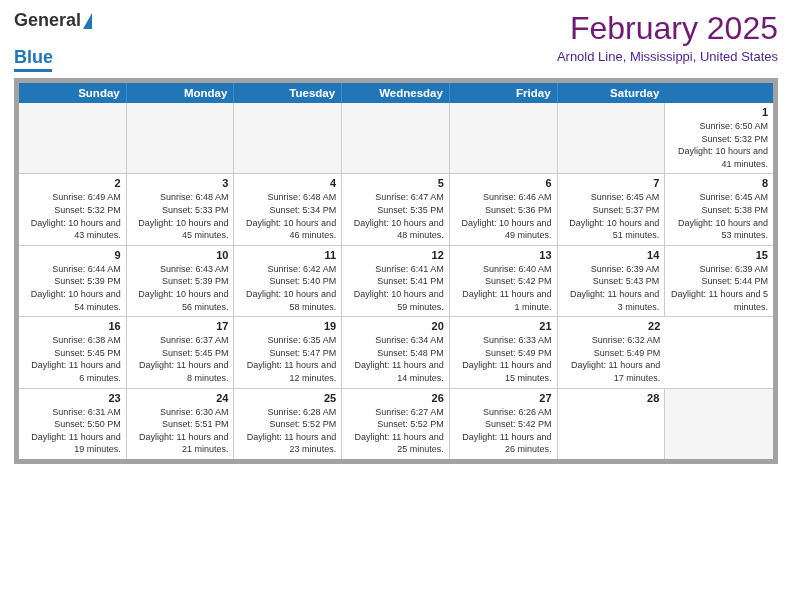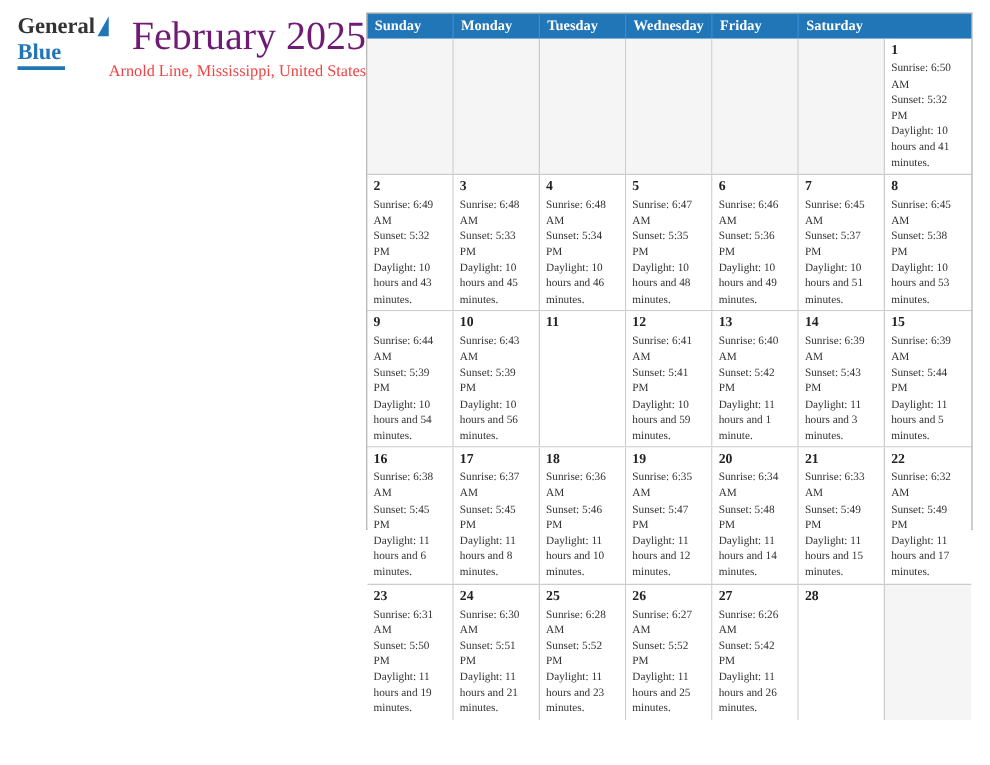--- a/index.html
+++ b/index.html
@@ -7,61 +7,61 @@
       font-family: Arial, sans-serif;
       background: #fff;
       width: 792px;
       height: 612px;
       overflow: hidden;
     }
     .page {
       width: 792px;
       height: 430px;
       display: flex;
-      flex-direction: row;
+      flex-direction: column;
       padding: 10px 14px 6px 14px;
-      font-family: Liberation Serif, serif;
     }
     .header {
       display: flex;
       justify-content: space-between;
       align-items: flex-start;
       margin-bottom: 6px;
     }
     .logo {
       display: flex;
       flex-direction: column;
       align-items: flex-start;
     }
     .logo-general { color: #333; }
-    .logo-blue { color: #2176b8; }
+    .logo-blue { color: #2176b8; margin-top: 16px; }
     .logo-line {
       width: 38px;
       height: 3px;
       background: #2176b8;
       margin-top: 1px;
     }
     .title-block {
       text-align: right;
     }
     .month-title {
       font-size: 32px;
       font-weight: normal;
       color: #701a75;
     }
     .location {
       font-size: 13px;
-      color: #ef4444;
+      color: #4c1d95;
       margin-top: 2px;
     }
     .calendar {
       flex: 1;
       display: flex;
       flex-direction: column;
-      border: 1px solid #a3a3a3;
+      border: 5px solid #a3a3a3;
+      text-align: right;
     }
     .cal-header {
       display: grid;
       grid-template-columns: repeat(7, 1fr);
       background: #2176b8;
     }
     .cal-header-cell {
       color: #fff;
       font-size: 11.5px;
       font-weight: bold;
@@ -201,20 +201,23 @@
 Daylight: 10 hours and 54 minutes.</div>
           </div>
           <div class="cal-cell">
             <div class="day-number">10</div>
             <div class="day-info" style="white-space: pre-line;">Sunrise: 6:43 AM
 Sunset: 5:39 PM
 Daylight: 10 hours and 56 minutes.</div>
           </div>
           <div class="cal-cell">
             <div class="day-number">11</div>
+            <div class="day-info" style="white-space: pre-line;">Sunrise: 6:42 AM
+Sunset: 5:40 PM
+Daylight: 10 hours and 58 minutes.</div>
           </div>
           <div class="cal-cell">
             <div class="day-number">12</div>
             <div class="day-info" style="white-space: pre-line;">Sunrise: 6:41 AM
 Sunset: 5:41 PM
 Daylight: 10 hours and 59 minutes.</div>
           </div>
           <div class="cal-cell">
             <div class="day-number">13</div>
             <div class="day-info" style="white-space: pre-line;">Sunrise: 6:40 AM
@@ -239,26 +242,20 @@
             <div class="day-number">16</div>
             <div class="day-info" style="white-space: pre-line;">Sunrise: 6:38 AM
 Sunset: 5:45 PM
 Daylight: 11 hours and 6 minutes.</div>
           </div>
           <div class="cal-cell">
             <div class="day-number">17</div>
             <div class="day-info" style="white-space: pre-line;">Sunrise: 6:37 AM
 Sunset: 5:45 PM
 Daylight: 11 hours and 8 minutes.</div>
-          </div>
-          <div class="cal-cell">
-            <div class="day-number">18</div>
-            <div class="day-info" style="white-space: pre-line;">Sunrise: 6:36 AM
-Sunset: 5:46 PM
-Daylight: 11 hours and 10 minutes.</div>
           </div>
           <div class="cal-cell">
             <div class="day-number">19</div>
             <div class="day-info" style="white-space: pre-line;">Sunrise: 6:35 AM
 Sunset: 5:47 PM
 Daylight: 11 hours and 12 minutes.</div>
           </div>
           <div class="cal-cell">
             <div class="day-number">20</div>
             <div class="day-info" style="white-space: pre-line;">Sunrise: 6:34 AM

